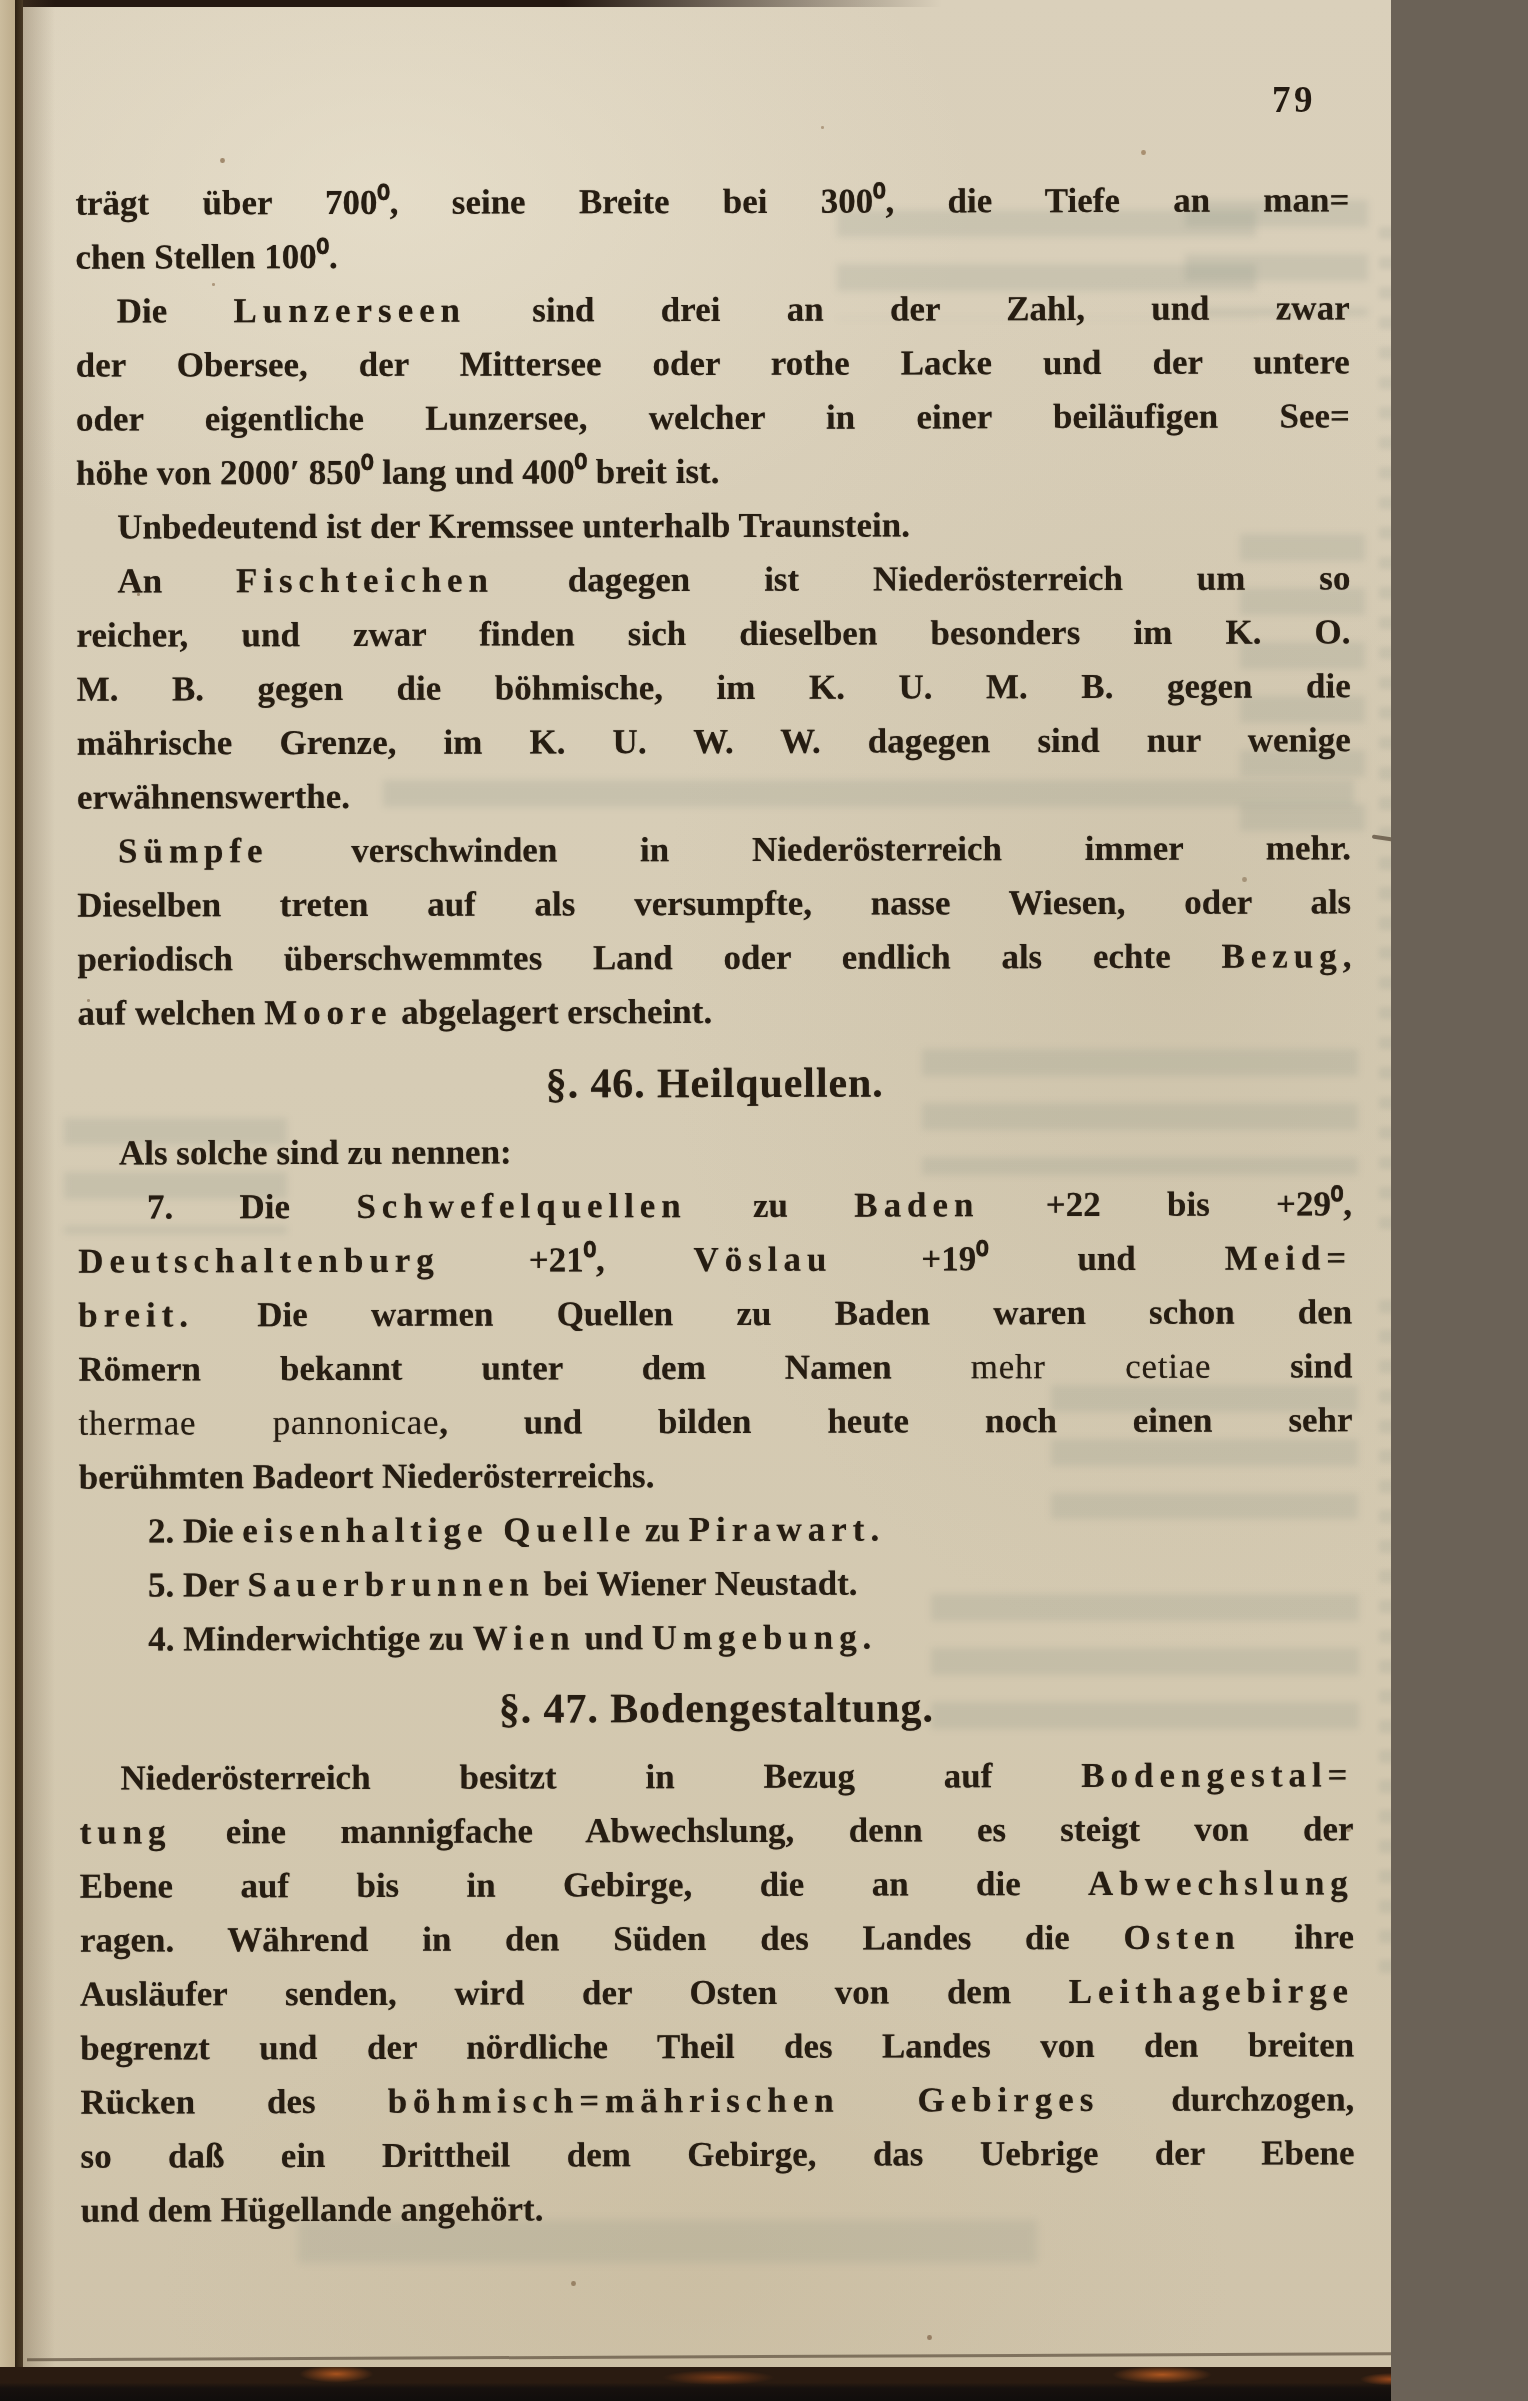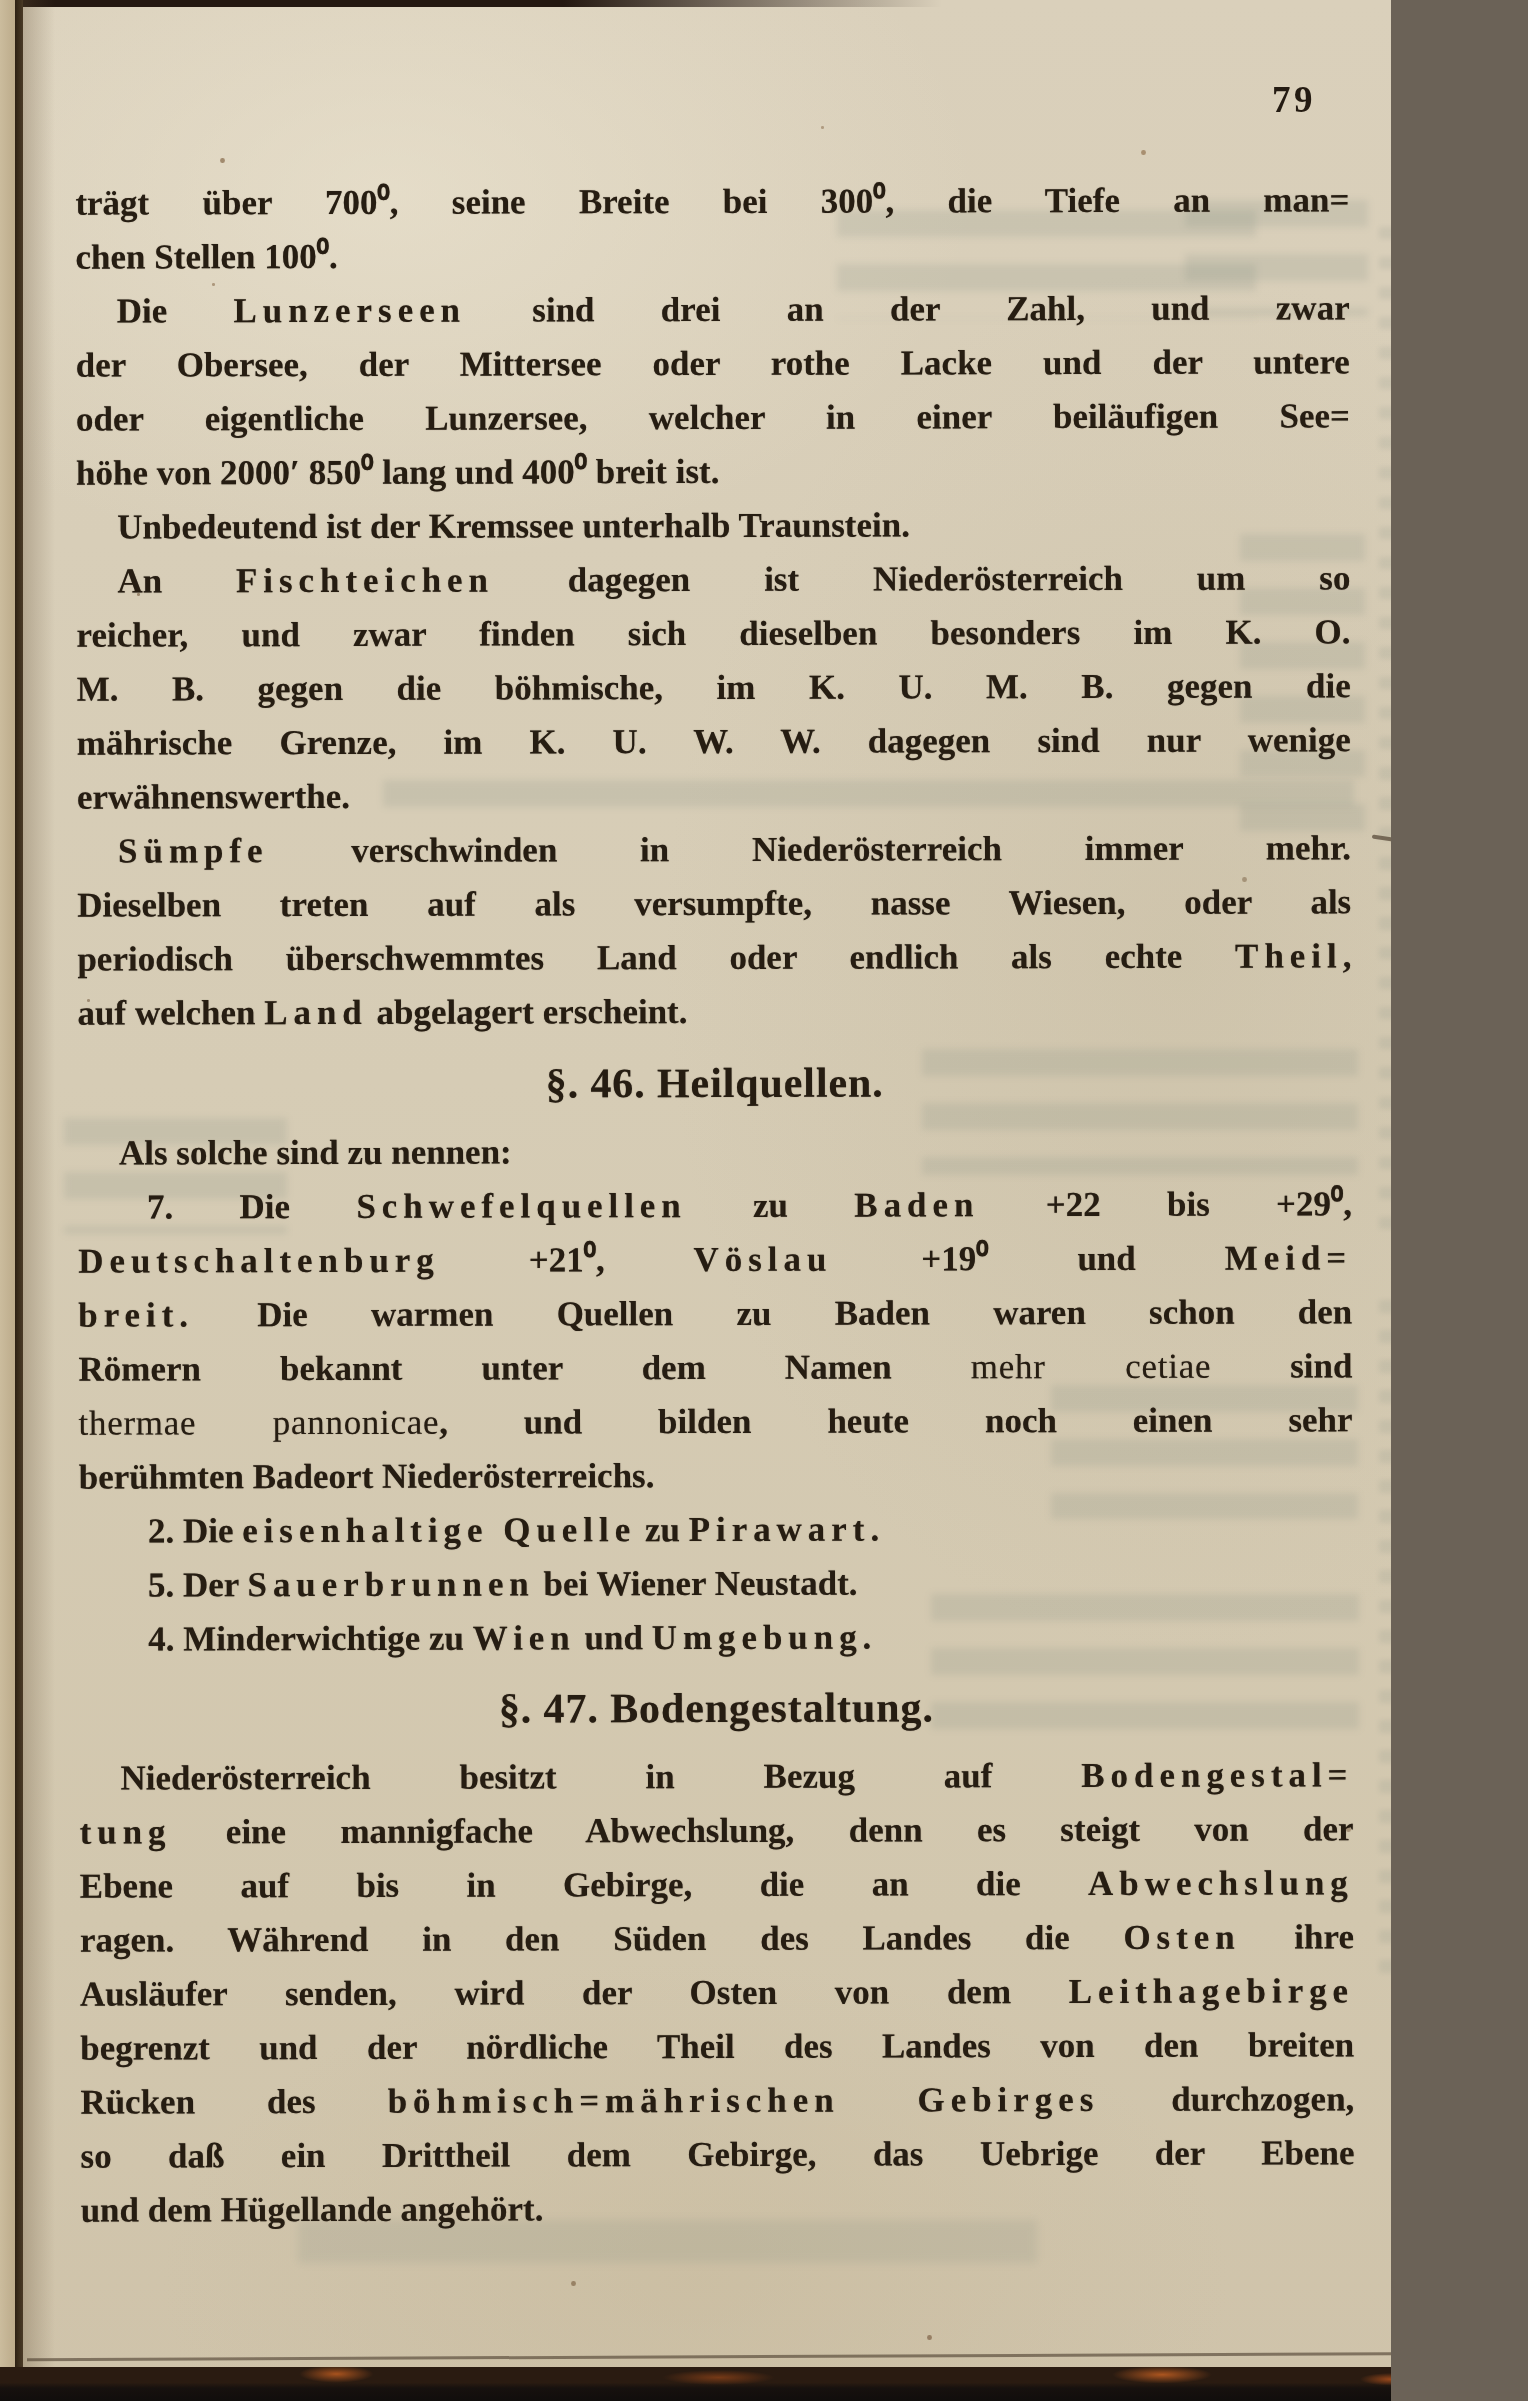--- a/index.html
+++ b/index.html
@@ -140,22 +140,22 @@
       <div class="paragraph">
         <div class="line ind-para"><span>An </span><span class="sp">Fischteichen</span><span> dagegen ist Niederösterreich um so</span></div>
         <div class="line"><span>reicher, und zwar finden sich dieselben besonders im K. O.</span></div>
         <div class="line"><span>M. B. gegen die böhmische, im K. U. M. B. gegen die</span></div>
         <div class="line"><span>mährische Grenze, im K. U. W. W. dagegen sind nur wenige</span></div>
         <div class="line last"><span>erwähnenswerthe.</span></div>
       </div>
       <div class="paragraph">
         <div class="line ind-para"><span class="sp">Sümpfe</span><span> verschwinden in Niederösterreich immer mehr.</span></div>
         <div class="line"><span>Dieselben treten auf als versumpfte, nasse Wiesen, oder als</span></div>
-        <div class="line"><span>periodisch überschwemmtes Land oder endlich als echte </span><span class="sp">Theil</span><span>,</span></div>
-        <div class="line last"><span>auf welchen </span><span class="sp">Land</span><span> abgelagert erscheint.</span></div>
+        <div class="line"><span>periodisch überschwemmtes Land oder endlich als echte </span><span class="sp">Bezug</span><span>,</span></div>
+        <div class="line last"><span>auf welchen </span><span class="sp">Moore</span><span> abgelagert erscheint.</span></div>
       </div>
       <div class="heading">§. 46. Heilquellen.</div>
       <div class="paragraph">
         <div class="line ind-para last"><span>Als solche sind zu nennen:</span></div>
       </div>
       <div class="paragraph">
         <div class="line ind-item"><span>7. Die </span><span class="sp">Schwefelquellen</span><span> zu </span><span class="sp">Baden</span><span> +22 bis +29⁰,</span></div>
         <div class="line"><span class="sp">Deutschaltenburg</span><span> +21⁰, </span><span class="sp">Vöslau</span><span> +19⁰ und </span><span class="sp">Meid=</span></div>
         <div class="line"><span class="sp">breit.</span><span> Die warmen Quellen zu Baden waren schon den</span></div>
         <div class="line"><span>Römern bekannt unter dem Namen </span><span class="ant">mehr cetiae</span><span> sind</span></div>

